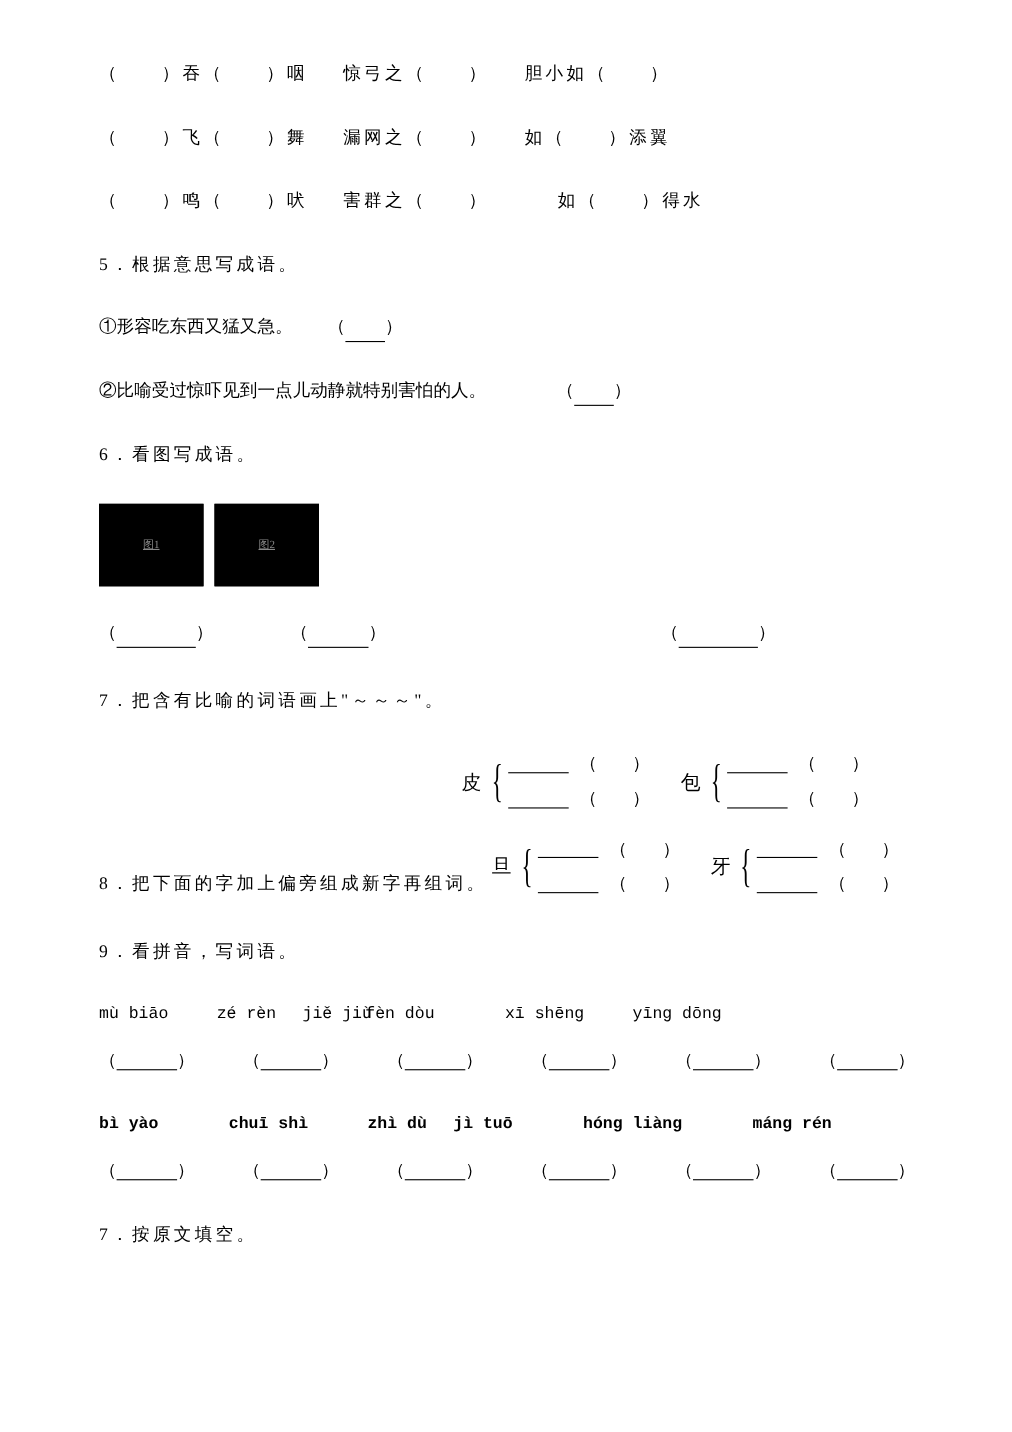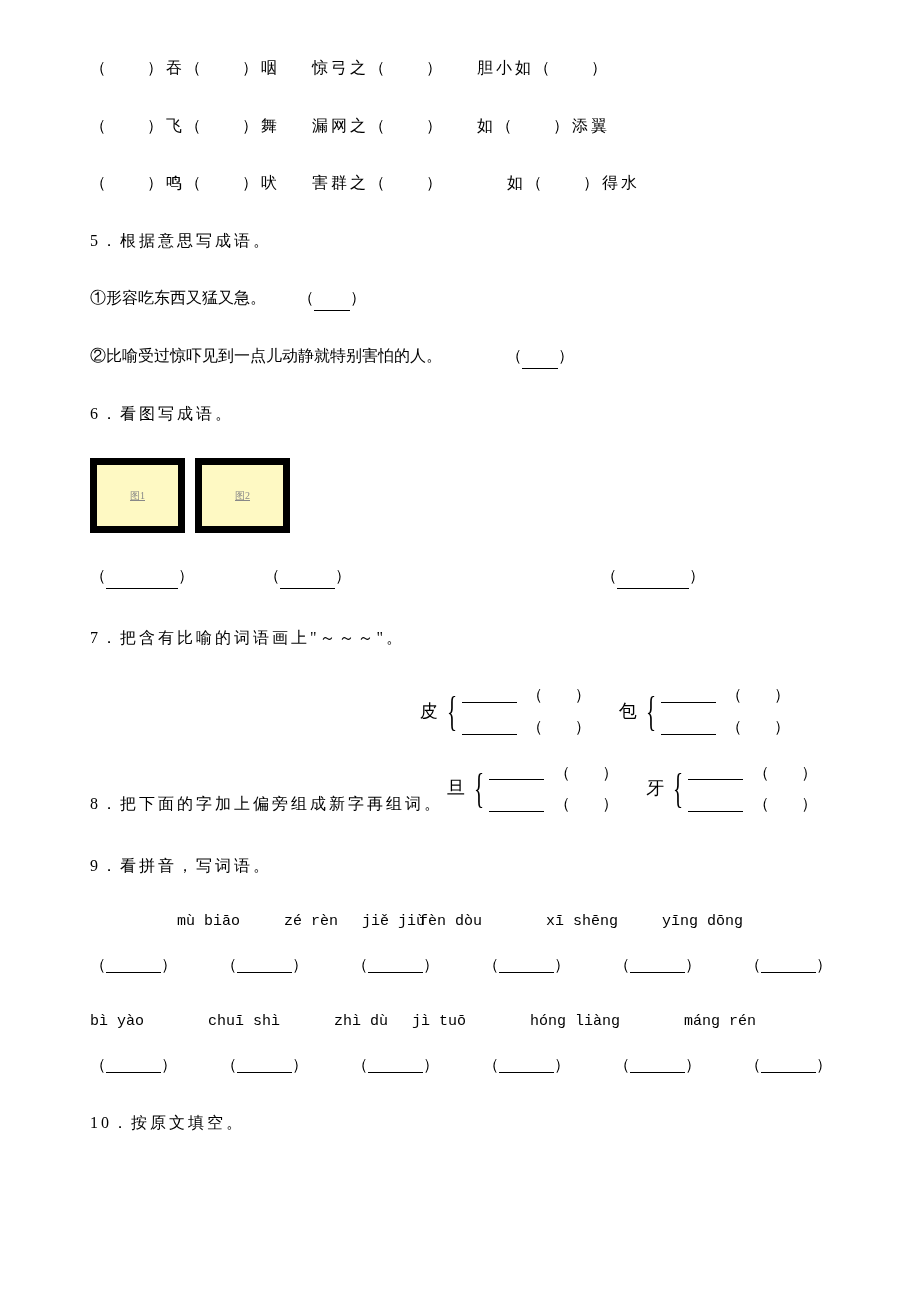--- a/index.html
+++ b/index.html
@@ -47,21 +47,21 @@
     .blank-l { width: 72px; }
     .images-row {
       display: flex;
       gap: 10px;
       margin-bottom: 30px;
       margin-top: 10px;
     }
     .img-box {
       width: 95px;
       height: 75px;
-      background: #fef9c3;
+      background: #000000;
       border: 7px solid #000000;
       display: flex;
       align-items: center;
       justify-content: center;
       font-size: 10px;
       color: #888;
       text-decoration: underline;
     }
     .answer-row {
       display: flex;
@@ -112,36 +112,36 @@
       margin-top: 10px;
     }
     .pinyin-row {
       display: flex;
       margin-bottom: 18px;
       font-family: "Courier New", monospace;
       font-size: 15px;
     }
     .pinyin-row.first {
       gap: 44px;
-      justify-content: center;
     }
     .pinyin-row.first .item:nth-child(3) { margin-left: -20px; }
     .pinyin-row.first .item:nth-child(4) { margin-left: -50px; }
     .pinyin-row.first .item:nth-child(5) { margin-left: 20px; }
     .pinyin-blank-row {
       display: flex;
       margin-bottom: 32px;
       gap: 44px;
     }
     .pinyin-blank-row .pb {
       display: flex;
       align-items: center;
     }
     .pinyin-row.second {
       gap: 64px;
+      font-weight: bold;
     }
     .pinyin-row.second .item:nth-child(3) { margin-left: -10px; }
     .pinyin-row.second .item:nth-child(4) { margin-left: -40px; }
     .pinyin-row.second .item:nth-child(5) { margin-left: 0px; }
     .gap-30 { margin-right: 30px; }
   </style>
 </head>
 <body>
 
 <div class="page">
@@ -353,15 +353,15 @@
           <span>）</span>
         </span>
       <span class="pb">
           <span>（</span>
           <span class="blank blank-m"></span>
           <span>）</span>
         </span>
     </div>
   </div>
 
-  <div class="question-line">10．按原文填空。</div>
+  <div class="question-line">7．按原文填空。</div>
 
 </div>
 
 </body></html>

